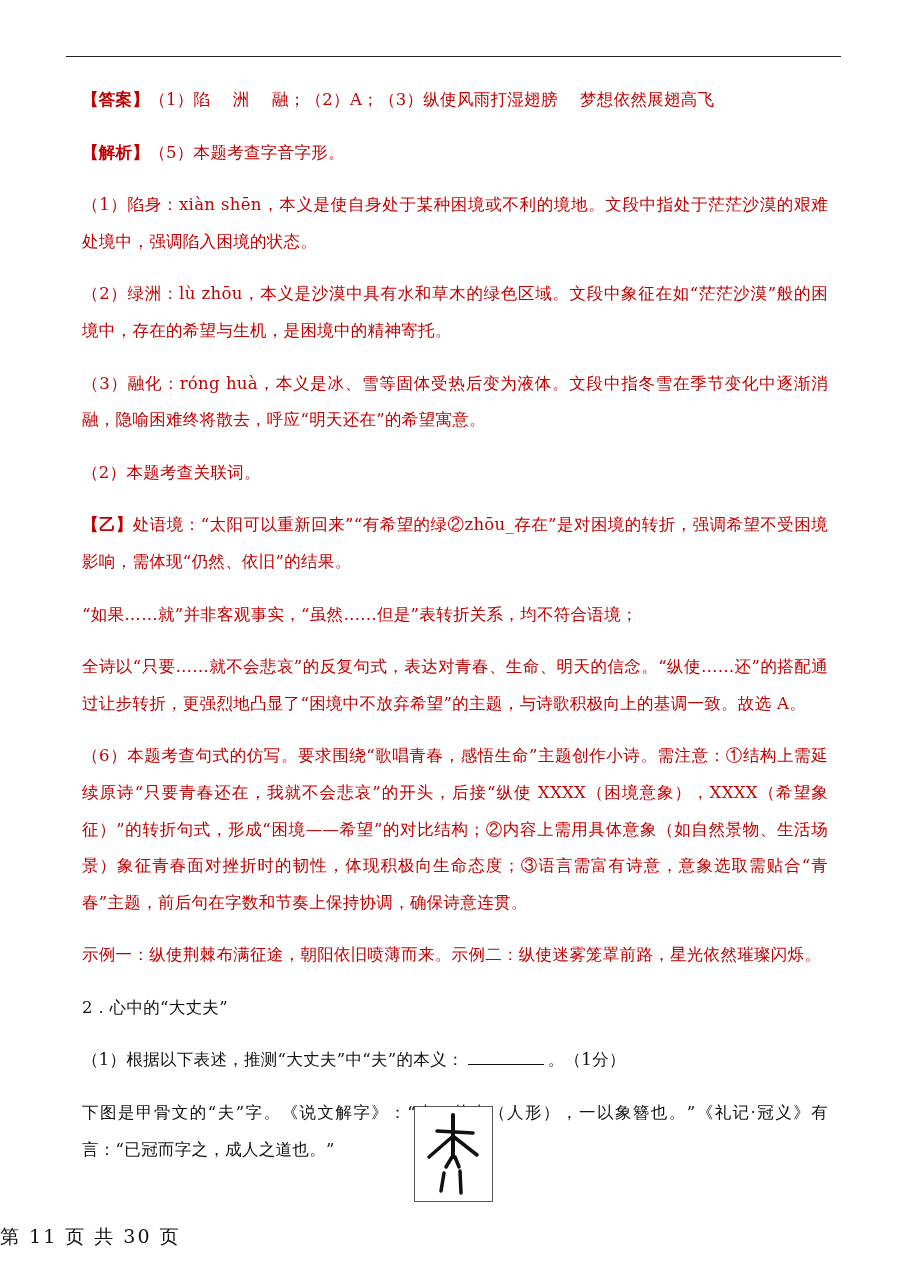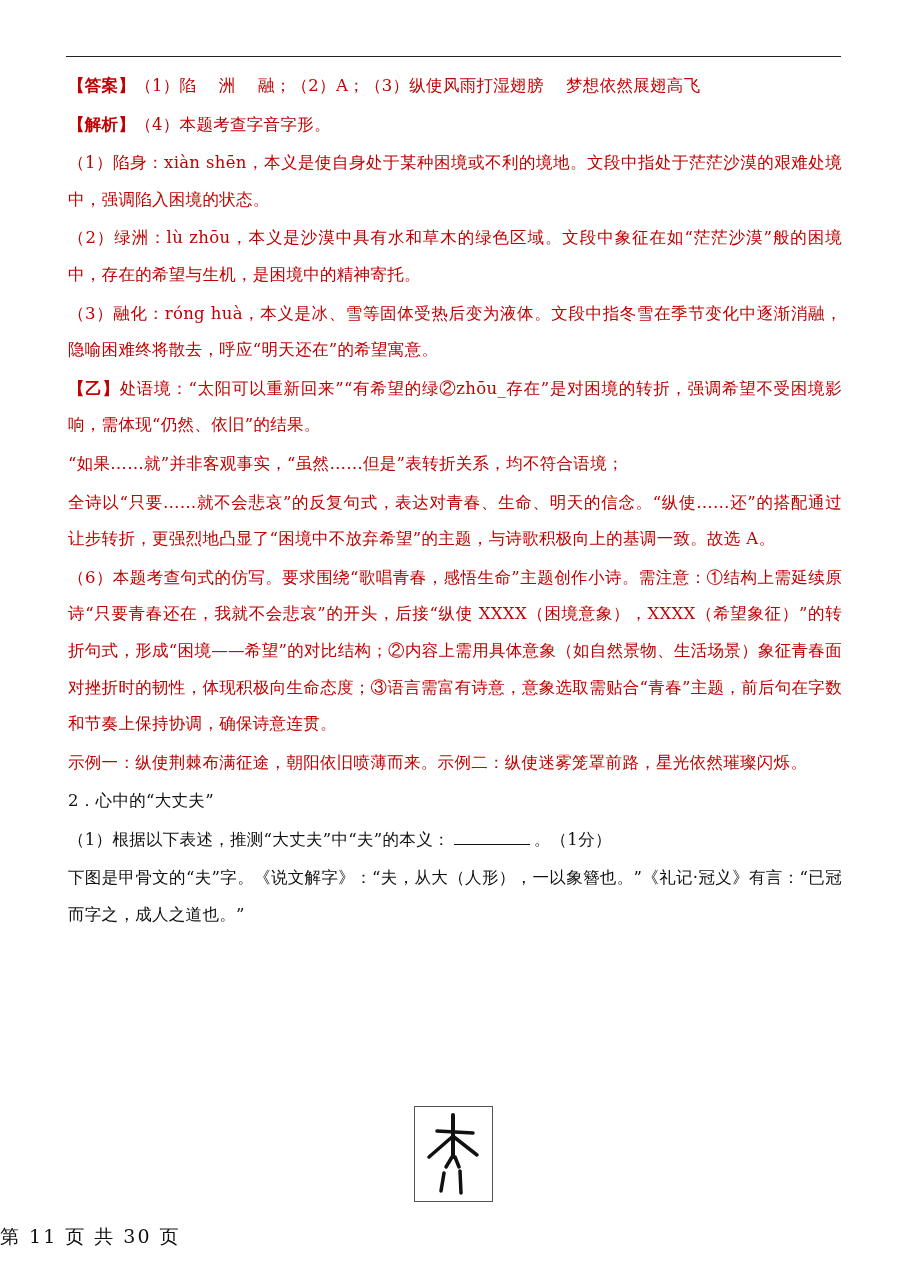--- a/index.html
+++ b/index.html
@@ -1,41 +1,42 @@
 <!DOCTYPE html>
 <html><head>
 <meta charset="utf-8">
 <style>
   html, body { margin: 0; padding: 0; background: #ffffff; }
   body { width: 905px; height: 1280px; position: relative; overflow: hidden;
          font-family: "DejaVu Serif", "Liberation Serif", serif; }
   .rule { position: absolute; left: 66px; top: 56px; width: 775px; height: 1px; background: #222; }
   .content { position: absolute; left: 66px; top: 66px; width: 778px; }
-  .p { font-size: 16.5px; line-height: 36.6px; color: #c00000; margin: 2px; letter-spacing: 0.3px; text-align: justify; }
+  .p { font-size: 16.5px; line-height: 36.6px; color: #c00000; margin: 16px; letter-spacing: 0.3px; text-align: justify; }
   .p.black { color: #111; }
   .br { font-weight: bold; color: #c00000; }
   .blank { display: inline-block; width: 76px; border-bottom: 1px solid #111; height: 14px; vertical-align: baseline; margin: 0 4px; }
   .figure { position: absolute; left: 414px; top: 1106px; width: 77px; height: 94px; border: 1px solid #555; background: #fff; }
   .footer { position: absolute; top: 1224px; left: 0; width: 905px; text-align: left; font-size: 19px; color: #111; letter-spacing: 2px; }
 </style>
 </head>
 <body>
 
 <div class="rule"></div>
 
 <div class="content">
   <p class="p">
     <span class="br">【答案】</span><span>（1）陷　 洲　 融；（2）A；（3）纵使风雨打湿翅膀　 梦想依然展翅高飞</span>
   </p>
   <p class="p">
-    <span class="br">【解析】</span><span>（4）本题考查字音字形。</span>
+    <span class="br">【解析】</span><span>（5）本题考查字音字形。</span>
   </p>
   <p class="p">（1）陷身：xiàn shēn，本义是使自身处于某种困境或不利的境地。文段中指处于茫茫沙漠的艰难处境中，强调陷入困境的状态。</p>
   <p class="p">（2）绿洲：lù zhōu，本义是沙漠中具有水和草木的绿色区域。文段中象征在如“茫茫沙漠”般的困境中，存在的希望与生机，是困境中的精神寄托。</p>
   <p class="p">（3）融化：róng huà，本义是冰、雪等固体受热后变为液体。文段中指冬雪在季节变化中逐渐消融，隐喻困难终将散去，呼应“明天还在”的希望寓意。</p>
+  <p class="p">（2）本题考查关联词。</p>
   <p class="p">
     <span class="br">【乙】</span><span>处语境：“太阳可以重新回来”“有希望的绿②zhōu_存在”是对困境的转折，强调希望不受困境影响，需体现“仍然、依旧”的结果。</span>
   </p>
   <p class="p">“如果……就”并非客观事实，“虽然……但是”表转折关系，均不符合语境；</p>
   <p class="p">全诗以“只要……就不会悲哀”的反复句式，表达对青春、生命、明天的信念。“纵使……还”的搭配通过让步转折，更强烈地凸显了“困境中不放弃希望”的主题，与诗歌积极向上的基调一致。故选 A。</p>
   <p class="p">（6）本题考查句式的仿写。要求围绕“歌唱青春，感悟生命”主题创作小诗。需注意：①结构上需延续原诗“只要青春还在，我就不会悲哀”的开头，后接“纵使 XXXX（困境意象），XXXX（希望象征）”的转折句式，形成“困境——希望”的对比结构；②内容上需用具体意象（如自然景物、生活场景）象征青春面对挫折时的韧性，体现积极向生命态度；③语言需富有诗意，意象选取需贴合“青春”主题，前后句在字数和节奏上保持协调，确保诗意连贯。</p>
   <p class="p">示例一：纵使荆棘布满征途，朝阳依旧喷薄而来。示例二：纵使迷雾笼罩前路，星光依然璀璨闪烁。</p>
   <p class="p black">2．心中的“大丈夫”</p>
   <p class="p black">
     <span>（1）根据以下表述，推测“大丈夫”中“夫”的本义：</span><span class="blank"></span><span>。（1分）</span>

